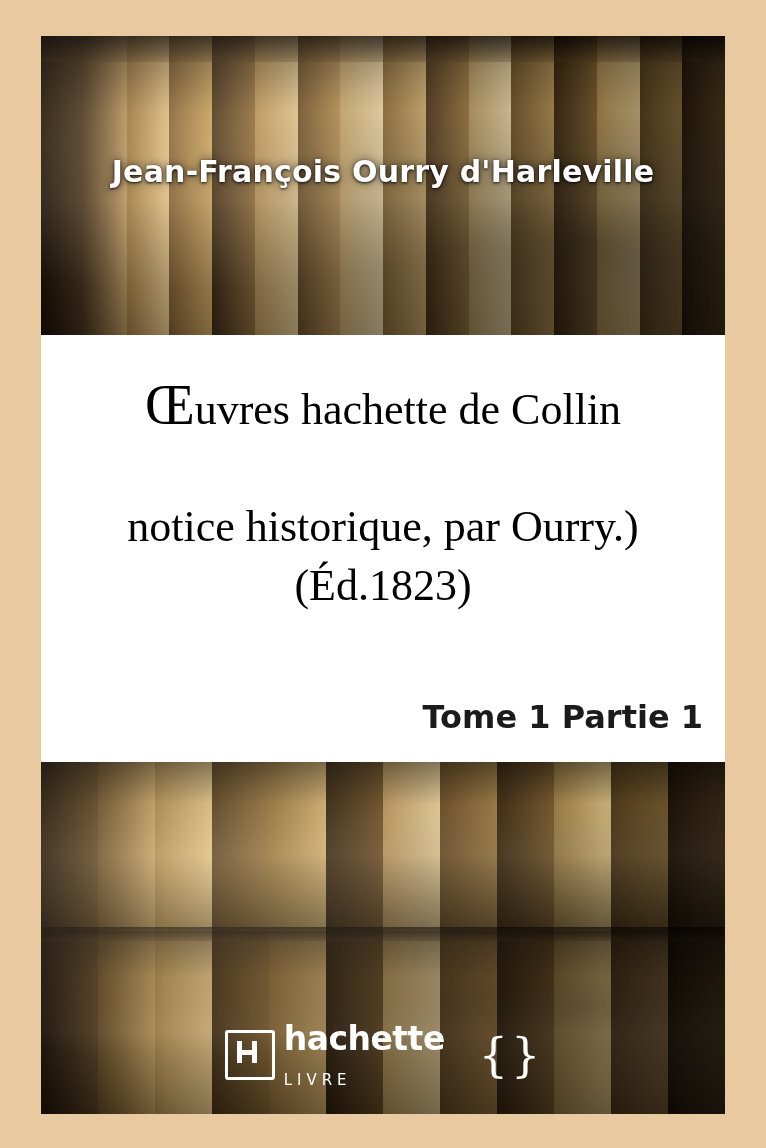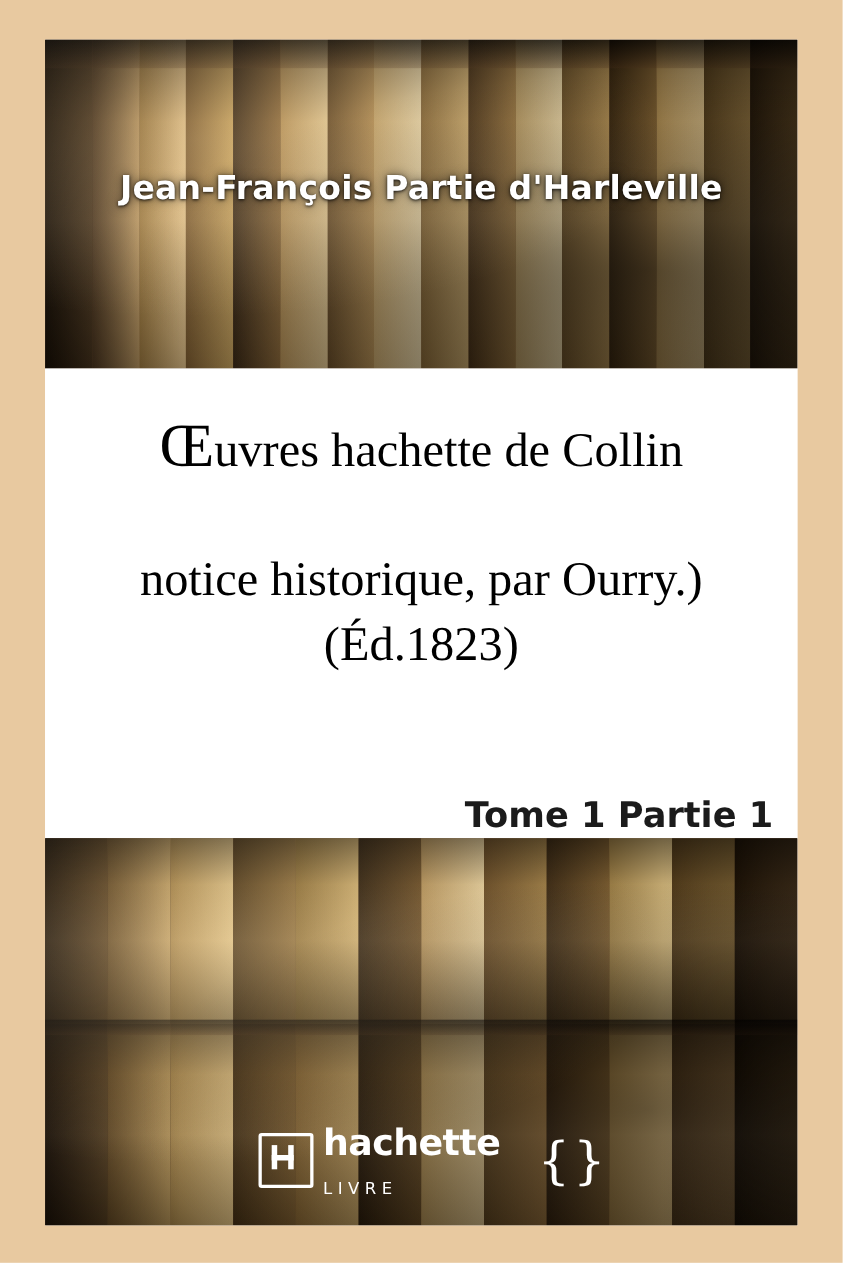--- a/index.html
+++ b/index.html
@@ -123,39 +123,38 @@
     line-height: 1.33;
     color: #000000;
   }
   .title .drop {
     font-size: 56px;
     line-height: 0;
   }
   .volume {
     position: absolute;
     right: 22px;
-    bottom: 2px;
+    bottom: 26px;
     font-family: "DejaVu Sans", sans-serif;
     font-weight: bold;
     font-size: 32px;
     color: #1b1b1b;
   }
 
   
   .logos {
     position: absolute;
     left: 0;
     bottom: 26px;
     width: 100%;
     display: flex;
     justify-content: center;
     align-items: center;
     gap: 34px;
     z-index: 5;
-    padding-left: 10px;
   }
   .hachette {
     display: flex;
     align-items: center;
     gap: 9px;
   }
   .hachette-mark {
     width: 44px;
     height: 44px;
     border: 3px solid #ffffff;
@@ -238,21 +237,21 @@
       <div class="spine" style="background:linear-gradient(to right,#3a2810,#7d5f32);"></div>
       <div class="spine" style="background:linear-gradient(to right,#a5854d,#dcc089);"></div>
       <div class="spine" style="background:linear-gradient(to right,#5a431f,#9d7d46);"></div>
       <div class="spine" style="background:linear-gradient(to right,#2c1e0d,#6a4f28);"></div>
     </div>
     <div class="shelf-line" style="top:0;height:26px;"></div>
     <div class="shelf-overlay"></div>
   </div>
 
   <div class="author-wrap">
-    <span class="author">Jean-François Partie d'Harleville</span>
+    <span class="author">Jean-François Ourry d'Harleville</span>
   </div>
 
   <div class="middle">
     <div class="title">
       <span class="drop">Œ</span><span>uvres hachette de Collin</span><br>
       <br>
       <span>notice historique, par Ourry.)</span><br>
       <span>(Éd.1823)</span>
     </div>
     <div class="volume">Tome 1 Partie 1</div>

